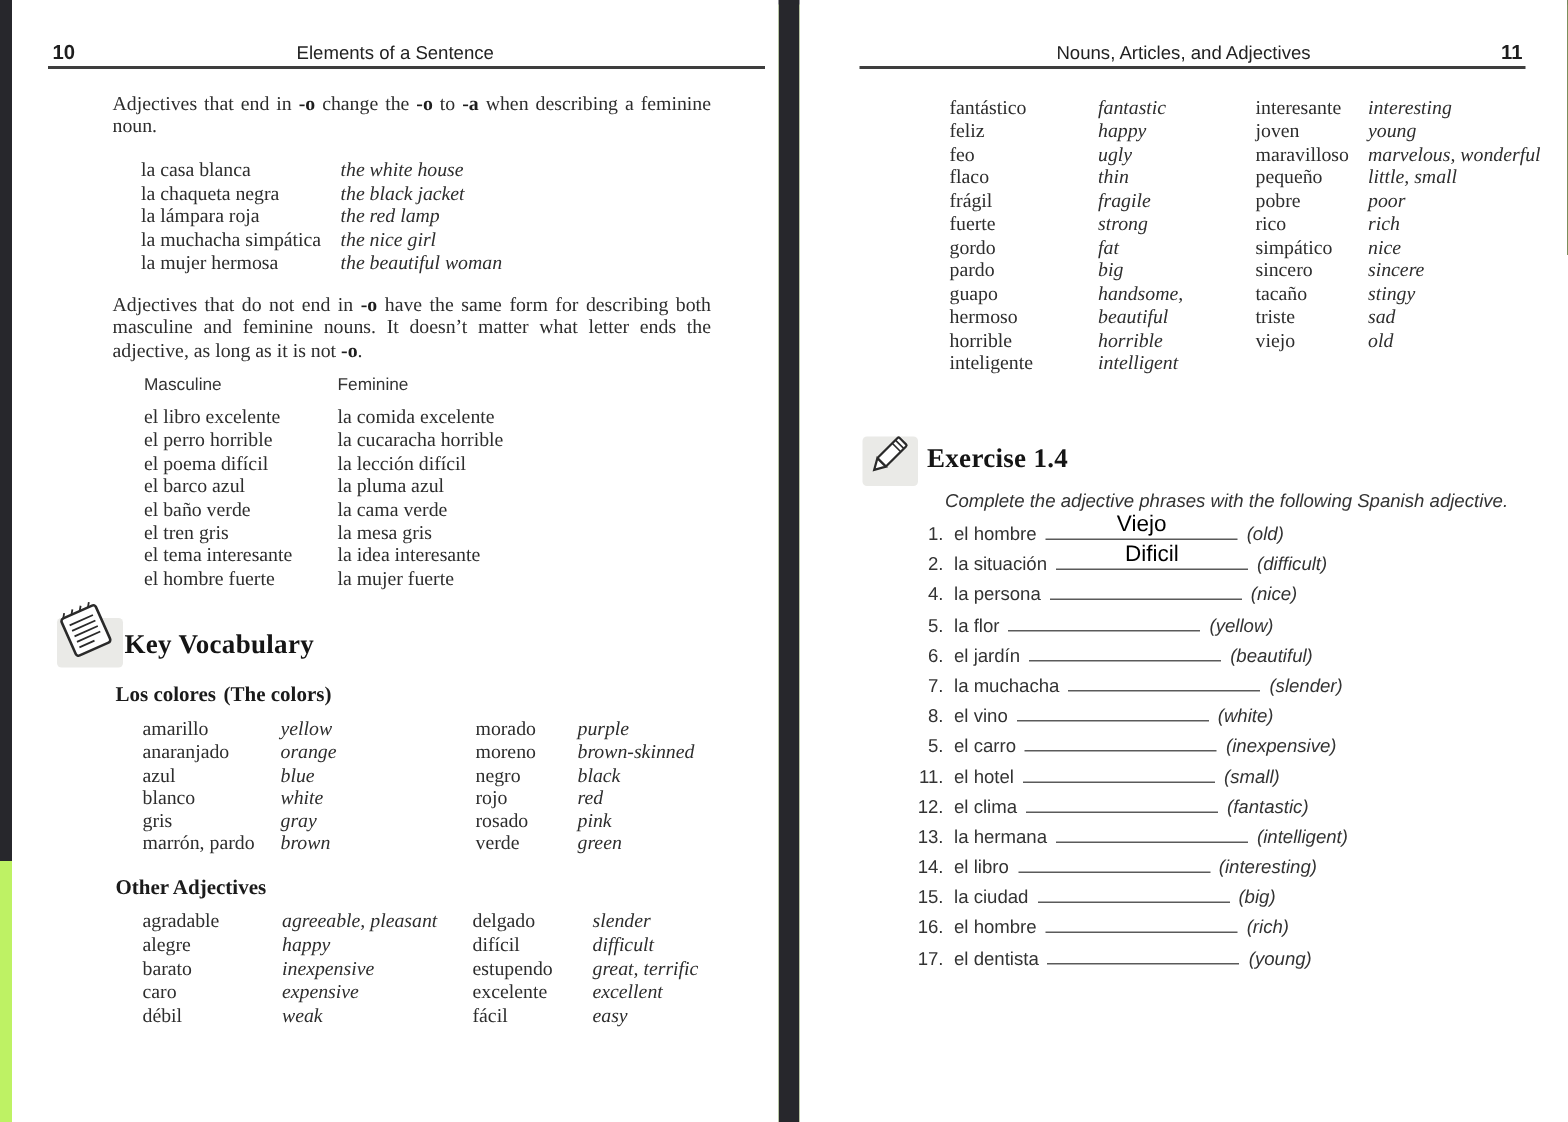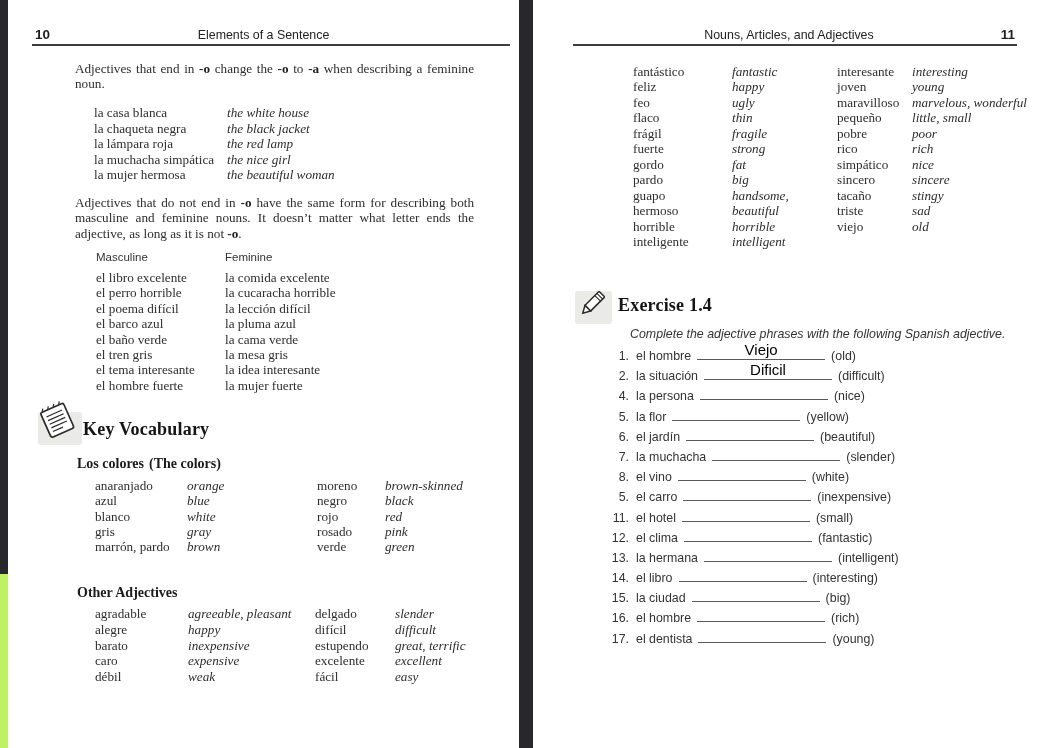--- a/index.html
+++ b/index.html
@@ -76,21 +76,21 @@
 
   #exitems{position:absolute;top:347px;left:70px;font-family:"Liberation Sans","DejaVu Sans",sans-serif;
         font-size:12.4px;color:#333;}
   .ex-item{height:20.2px;white-space:nowrap;}
   .exnum{display:inline-block;width:26px;text-align:right;margin-right:7px;}
   .blank{position:relative;display:inline-block;width:128px;height:12px;
         margin:0 5px 0 6px;border-bottom:1px solid #5a5a5a;}
   .answer{position:absolute;left:0;right:0;bottom:1px;text-align:center;
         font-family:"Liberation Sans","DejaVu Sans",sans-serif;font-size:15px;
         font-weight:500;color:#000;}
-  .hint{margin-left:1px;}
+  .hint{font-style:italic;margin-left:1px;}
 </style>
 </head>
 <body>
 
 <div id="screen">
   <div class="bar top"></div>
   <div class="bar leftbar"></div>
   <div class="bar gutter"></div>
 
   <div class="page" id="left-page">
@@ -131,20 +131,21 @@
         <path d="M17 17 h17 M17 21 h17 M17 25 h17 M17 29 h17 M17 33 h11" fill="none" stroke="#2a2a2a" stroke-width="1.2"></path>
         <path d="M15 11 l2 -3 M21 11 l2 -3 M27 11 l2 -3 M33 11 l2 -3" fill="none" stroke="#2a2a2a" stroke-width="1.2"></path>
       </g>
     </svg>
     <div class="section-title" id="kv-title">Key Vocabulary</div>
 
     <div class="sub-title" id="colors-title">
       <span class="es-i">Los colores</span><span class="ct-en">(The colors)</span>
     </div>
     <div class="list" id="colors">
+        <div class="row"><span class="cv-a">amarillo</span><span class="cv-b en">yellow</span><span class="cv-c">morado</span><span class="en">purple</span></div>
         <div class="row"><span class="cv-a">anaranjado</span><span class="cv-b en">orange</span><span class="cv-c">moreno</span><span class="en">brown-skinned</span></div>
         <div class="row"><span class="cv-a">azul</span><span class="cv-b en">blue</span><span class="cv-c">negro</span><span class="en">black</span></div>
         <div class="row"><span class="cv-a">blanco</span><span class="cv-b en">white</span><span class="cv-c">rojo</span><span class="en">red</span></div>
         <div class="row"><span class="cv-a">gris</span><span class="cv-b en">gray</span><span class="cv-c">rosado</span><span class="en">pink</span></div>
         <div class="row"><span class="cv-a">marrón, pardo</span><span class="cv-b en">brown</span><span class="cv-c">verde</span><span class="en">green</span></div>
       </div>
 
     <div class="sub-title" id="other-title">Other Adjectives</div>
     <div class="list" id="others">
         <div class="row"><span class="oa-a">agradable</span><span class="oa-b en">agreeable, pleasant</span><span class="oa-c">delgado</span><span class="en">slender</span></div>

